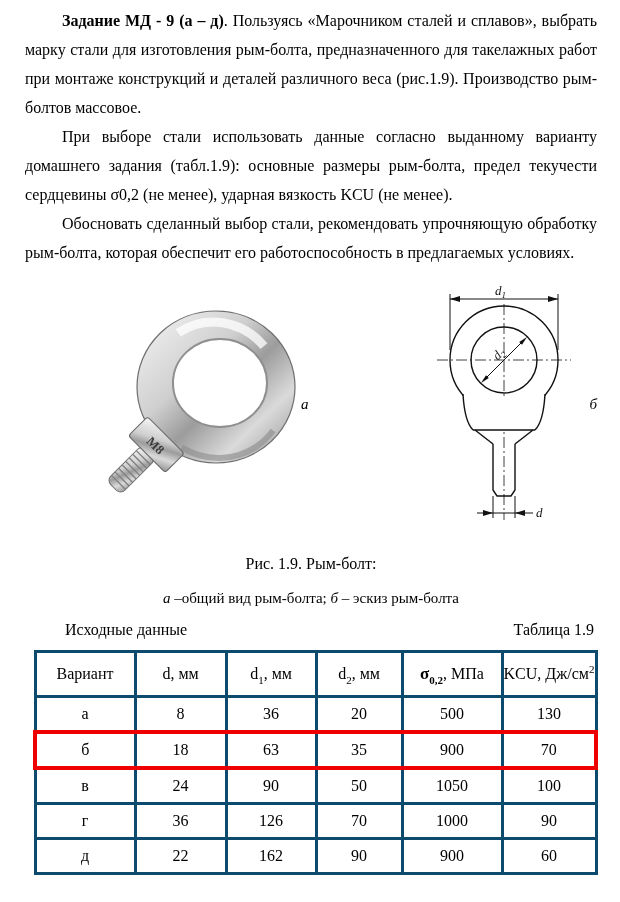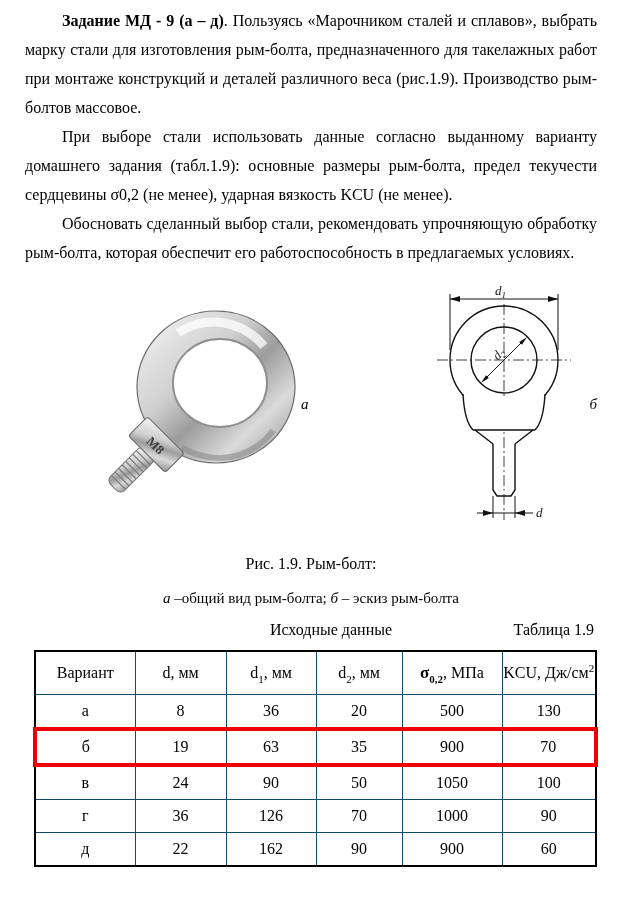--- a/index.html
+++ b/index.html
@@ -17,28 +17,28 @@
   .fig-col.a { width:285px; }
   .fig-col.b { width:290px; }
   .fig-art { flex:0 0 auto; }
   .fig-label { font-style:italic; font-size:15px; height:20px; line-height:20px; }
 
   .caption { text-align:center; font-size:16px; margin-top:20px; }
   .caption-sub { text-align:center; font-size:15px; margin-top:17px; }
   .caption-sub i { font-style:italic; }
 
   .table-heading { position:relative; margin-top:14px; height:24px; font-size:16px; }
-  .table-heading .center { position:absolute; left:0; right:0; text-align:center;
+  .table-heading .center { position:absolute; left:0; right:0; 
                            text-indent:40px; }
   .table-heading .right { position:absolute; right:3px; }
 
   :root { --hl:#ee0000; }
   table.data { border-collapse:collapse; table-layout:fixed; width:561px;
                margin:5px 0 0 8px; font-size:16px; border:2px solid #000; }
-  table.data th, table.data td { border:1px solid #0c4a6e; text-align:center;
+  table.data th, table.data td { border:3px solid #0c4a6e; text-align:center;
                                  padding:0; font-weight:normal; }
   table.data thead th { height:42px; }
   table.data tbody td { height:32px; }
   sub { font-size:11px; }
   sup { font-size:11px; }
   th.sigma .pre { font-weight:bold; font-size:17px; }
   th.sigma sub { font-weight:bold; }
   tr.highlight td { border-top:4px solid var(--hl); border-bottom:4px solid var(--hl); }
   tr.highlight td:first-child { border-left:4px solid var(--hl); }
   tr.highlight td:last-child { border-right:4px solid var(--hl); }
@@ -175,21 +175,21 @@
       <tr>
         <td>а</td>
         <td>8</td>
         <td>36</td>
         <td>20</td>
         <td>500</td>
         <td>130</td>
       </tr>
       <tr class="highlight">
         <td>б</td>
-        <td>19</td>
+        <td>18</td>
         <td>63</td>
         <td>35</td>
         <td>900</td>
         <td>70</td>
       </tr>
       <tr>
         <td>в</td>
         <td>24</td>
         <td>90</td>
         <td>50</td>

